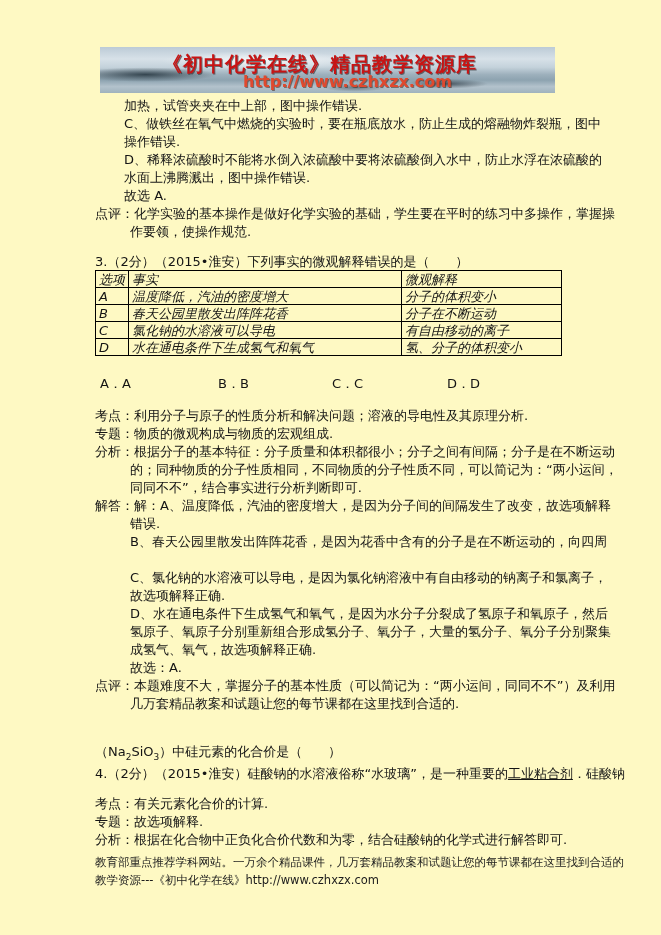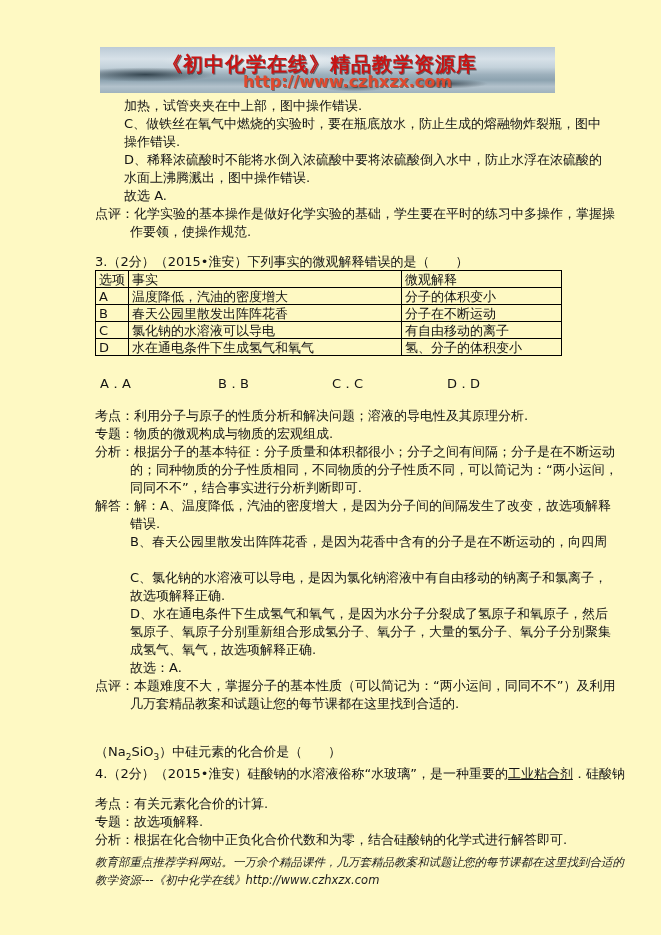--- a/index.html
+++ b/index.html
@@ -39,34 +39,34 @@
 
   
   .qtable {
     position:absolute; left:95px; top:270px;
     border-collapse:collapse; table-layout:fixed;
     font-size:13px; color:#141414;
   }
   .qtable td {
     border:1px solid #000; padding:0 3px; height:16px;
     line-height:15px; white-space:nowrap; overflow:hidden;
-    font-weight:normal; text-align:left; vertical-align:middle;
+    font-weight:normal; text-align:left; vertical-align:middle;font-style:italic;
   }
 
   
   .choices { width:480px; height:16px; }
   .opt { position:absolute; top:0; white-space:nowrap; }
   .o1 { left:5px; } .o2 { left:123px; } .o3 { left:237px; } .o4 { left:352px; }
 
   .underline { text-decoration:underline; }
   sub { font-size:9px; }
 
   .footer-line {
     position:absolute; left:95px; white-space:nowrap;
-    font-style:italic; font-size:11.5px; color:#1c1c1c; line-height:14px;
+    font-size:11.5px; color:#1c1c1c; line-height:14px;
   }
 </style>
 </head>
 <body>
 
 <div class="page">
 
   <div class="banner">
     <span class="banner-title">《初中化学在线》精品教学资源库</span>
     <span class="banner-url">http://www.czhxzx.com</span>

